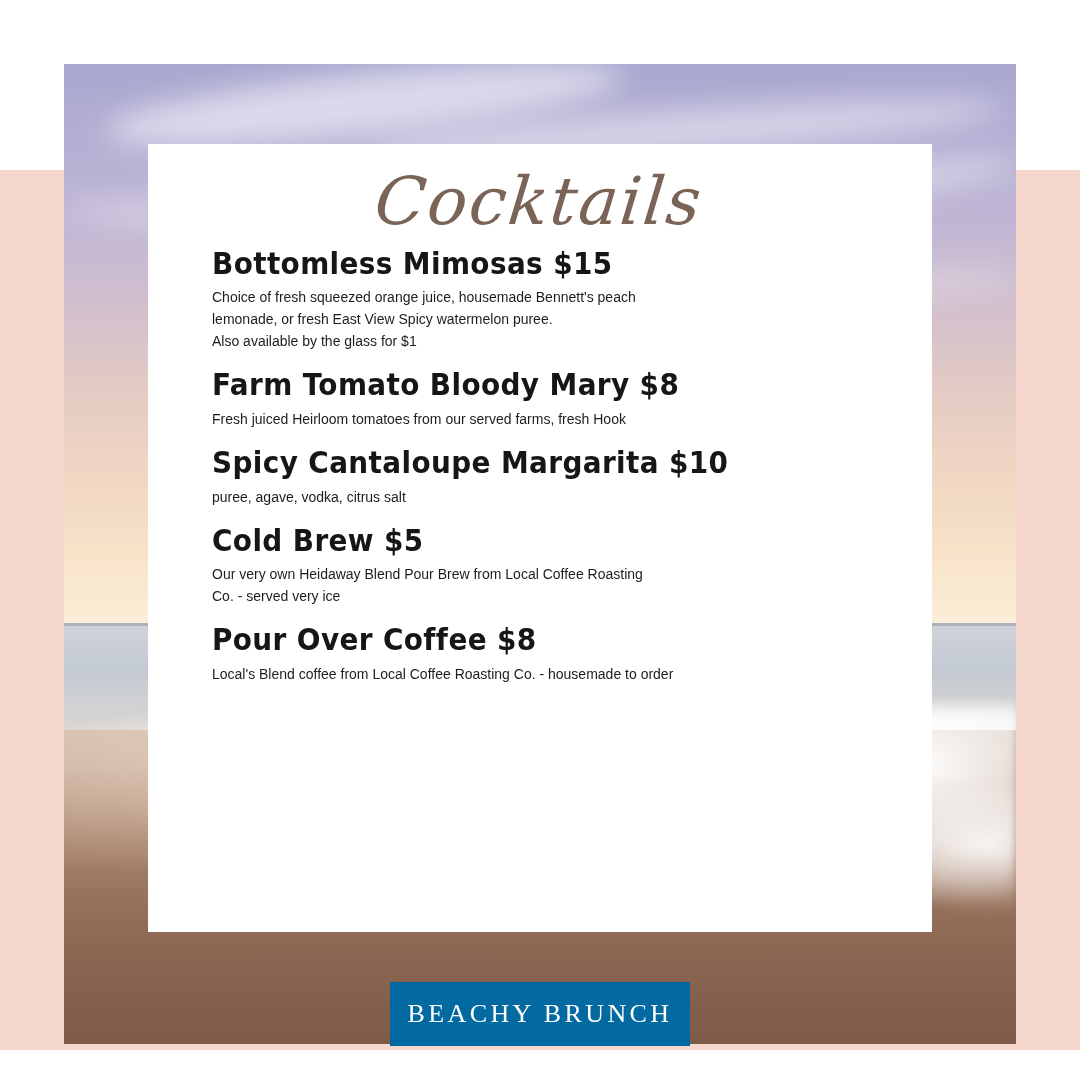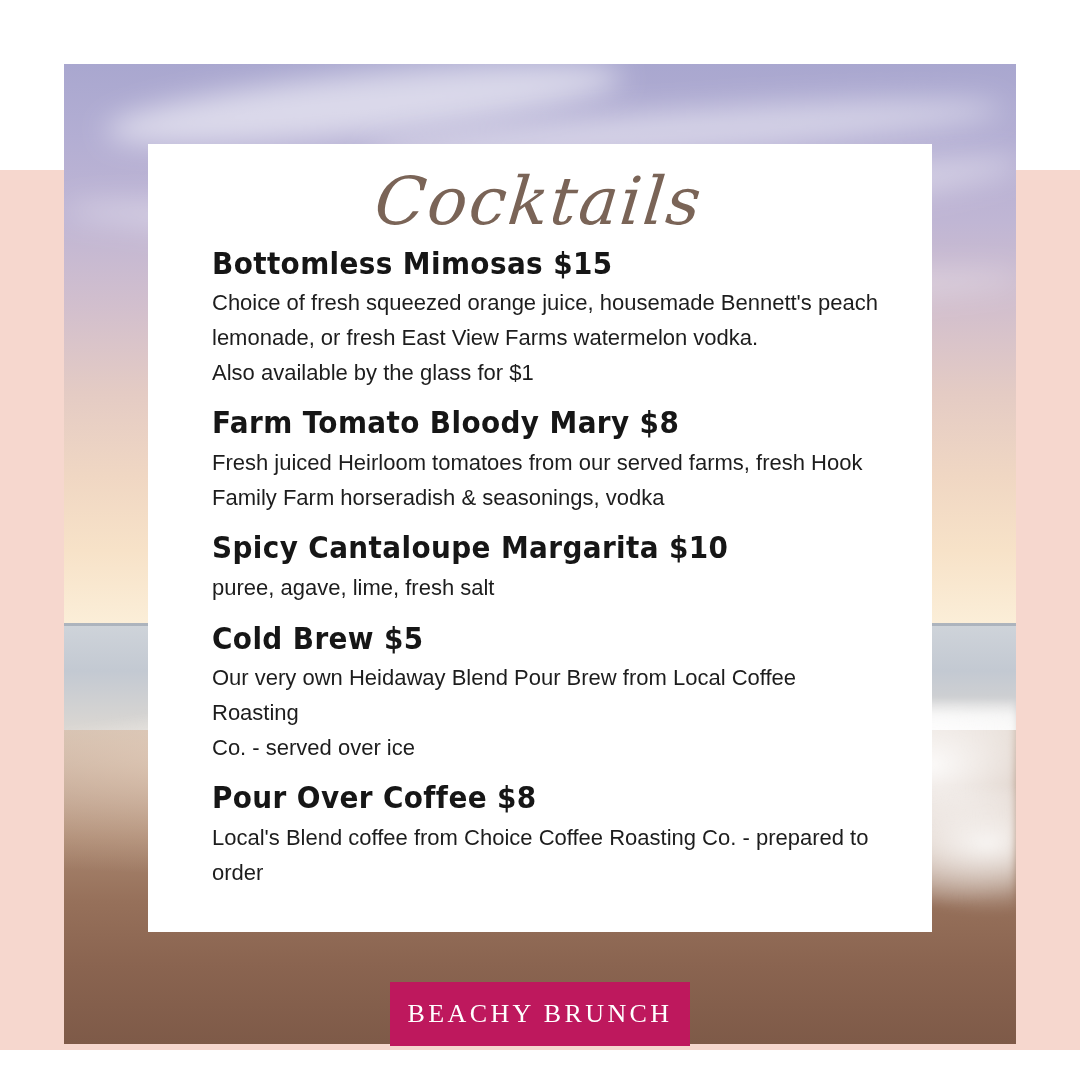--- a/index.html
+++ b/index.html
@@ -176,37 +176,37 @@
     color: #161616;
     letter-spacing: 0.4px;
     line-height: 1.25;
     transform: scaleX(0.93);
     transform-origin: left center;
     margin: 0 0 4px 0;
   }
 
   .item-desc {
     font-family: "Liberation Sans", sans-serif;
-    font-size: 22px;
+    font-size: 14px;
     color: #1d1d1d;
     line-height: 1.58;
     margin: 0 0 14px 0;
     max-width: 700px;
   }
 
   .item-desc .line { display: block; }
 
   
   .ribbon {
     position: absolute;
     left: 390px;
     top: 982px;
     width: 300px;
     height: 64px;
-    background: #be185d;
+    background: #0369a1;
     display: flex;
     align-items: center;
     justify-content: center;
   }
   .ribbon-text {
     color: #ffffff;
     font-family: "Liberation Serif", serif;
     font-size: 26px;
     letter-spacing: 3.4px;
   }
@@ -237,52 +237,51 @@
   <div class="card">
 
     <div class="card-title">Cocktails</div>
 
     <div class="menu">
 
       <div class="item">
         <p class="item-name">Bottomless Mimosas $15</p>
         <p class="item-desc">
           <span class="line">Choice of fresh squeezed orange juice, housemade Bennett's peach</span>
-          <span class="line">lemonade, or fresh East View Farms watermelon vodka.</span>
+          <span class="line">lemonade, or fresh East View Spicy watermelon puree.</span>
           <span class="line">Also available by the glass for $1</span>
         </p>
       </div>
 
       <div class="item">
         <p class="item-name">Farm Tomato Bloody Mary $8</p>
         <p class="item-desc">
           <span class="line">Fresh juiced Heirloom tomatoes from our served farms, fresh Hook</span>
-          <span class="line">Family Farm horseradish &amp; seasonings, vodka</span>
         </p>
       </div>
 
       <div class="item">
         <p class="item-name">Spicy Cantaloupe Margarita $10</p>
         <p class="item-desc">
-          <span class="line">puree, agave, lime, fresh salt</span>
+          <span class="line">puree, agave, vodka, citrus salt</span>
         </p>
       </div>
 
       <div class="item">
         <p class="item-name">Cold Brew $5</p>
         <p class="item-desc">
           <span class="line">Our very own Heidaway Blend Pour Brew from Local Coffee Roasting</span>
-          <span class="line">Co. - served over ice</span>
+          <span class="line">Co. - served very ice</span>
         </p>
       </div>
 
       <div class="item">
         <p class="item-name">Pour Over Coffee $8</p>
         <p class="item-desc">
-          <span class="line">Local's Blend coffee from Choice Coffee Roasting Co. - prepared to order</span>
+          <span class="line">Local's Blend coffee from Local Coffee Roasting Co. - housemade to order</span>
         </p>
       </div>
 
     </div>
   </div>
 
   <div class="ribbon">
     <span class="ribbon-text">BEACHY BRUNCH</span>
   </div>
 

